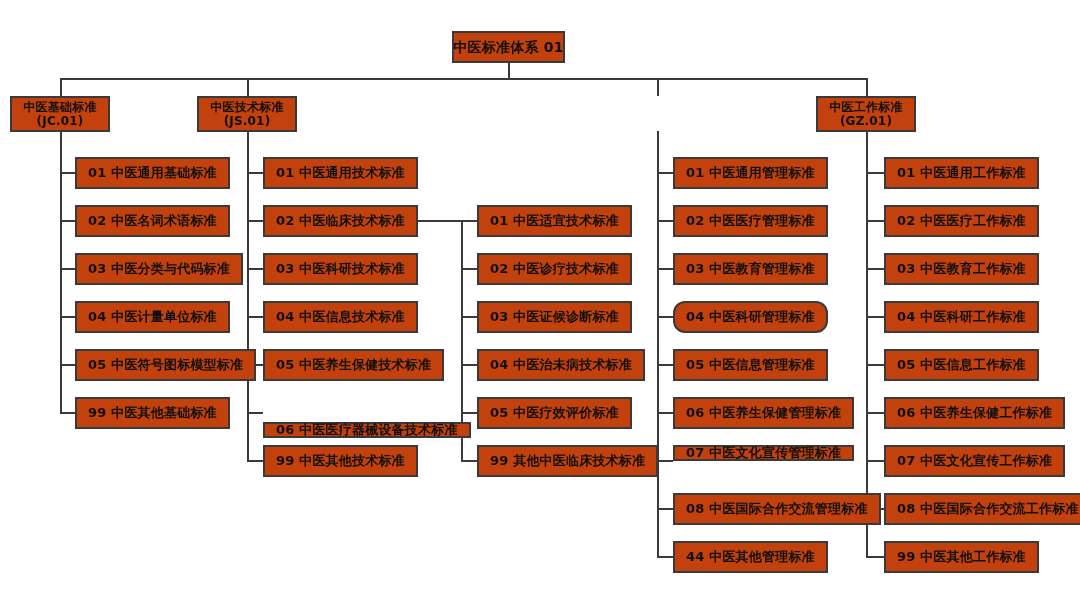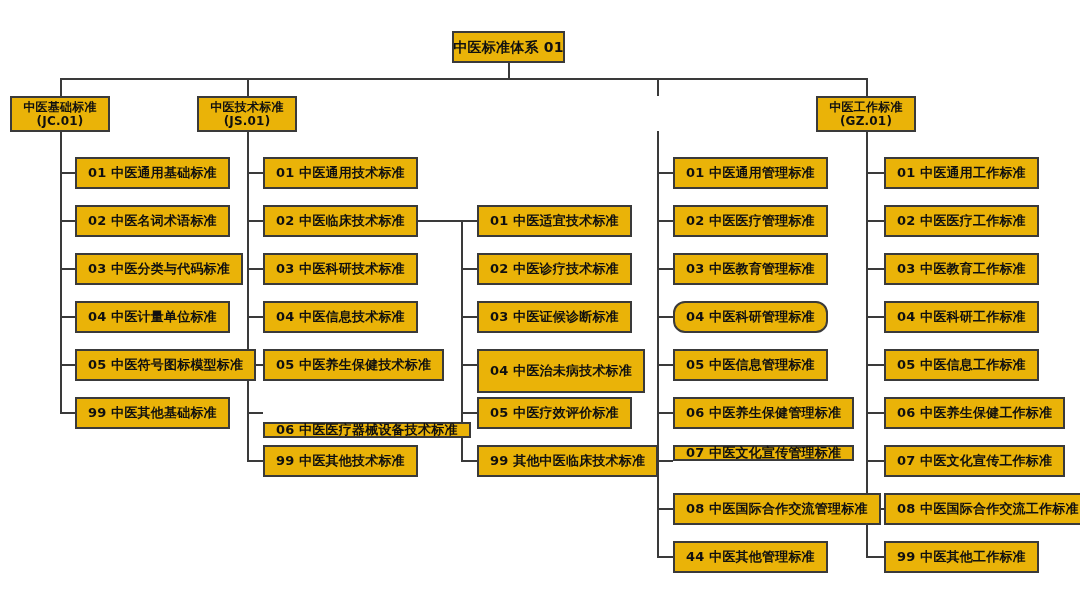--- a/index.html
+++ b/index.html
@@ -12,21 +12,21 @@
     width: 1080px;
     height: 607px;
     background: #ffffff;
     font-family: "DejaVu Sans", "Liberation Sans", sans-serif;
     overflow: hidden;
   }
   .node {
     position: absolute;
     box-sizing: border-box;
     border: 2px solid #3a3a3a;
-    background: #eab308;
+    background: #c2410c;
     color: #101010;
     font-weight: bold;
     display: flex;
     align-items: center;
     justify-content: center;
     text-align: center;
     line-height: 1.18;
     white-space: nowrap;
     letter-spacing: 0.2px;
     z-index: 3;
@@ -134,21 +134,21 @@
       </div>
       <div class="node leaf" style="left: 477px; top: 205px; height: 32px;">
         <span>01 中医适宜技术标准</span>
       </div>
       <div class="node leaf" style="left: 477px; top: 253px; height: 32px;">
         <span>02 中医诊疗技术标准</span>
       </div>
       <div class="node leaf" style="left: 477px; top: 301px; height: 32px;">
         <span>03 中医证候诊断标准</span>
       </div>
-      <div class="node leaf" style="left: 477px; top: 349px; height: 44px;">
+      <div class="node leaf" style="left: 477px; top: 349px; height: 32px;">
         <span>04 中医治未病技术标准</span>
       </div>
       <div class="node leaf" style="left: 477px; top: 397px; height: 32px;">
         <span>05 中医疗效评价标准</span>
       </div>
       <div class="node leaf" style="left: 477px; top: 445px; height: 32px;">
         <span>99 其他中医临床技术标准</span>
       </div>
       <div class="node leaf" style="left: 673px; top: 157px; height: 32px;">
         <span>01 中医通用管理标准</span>

